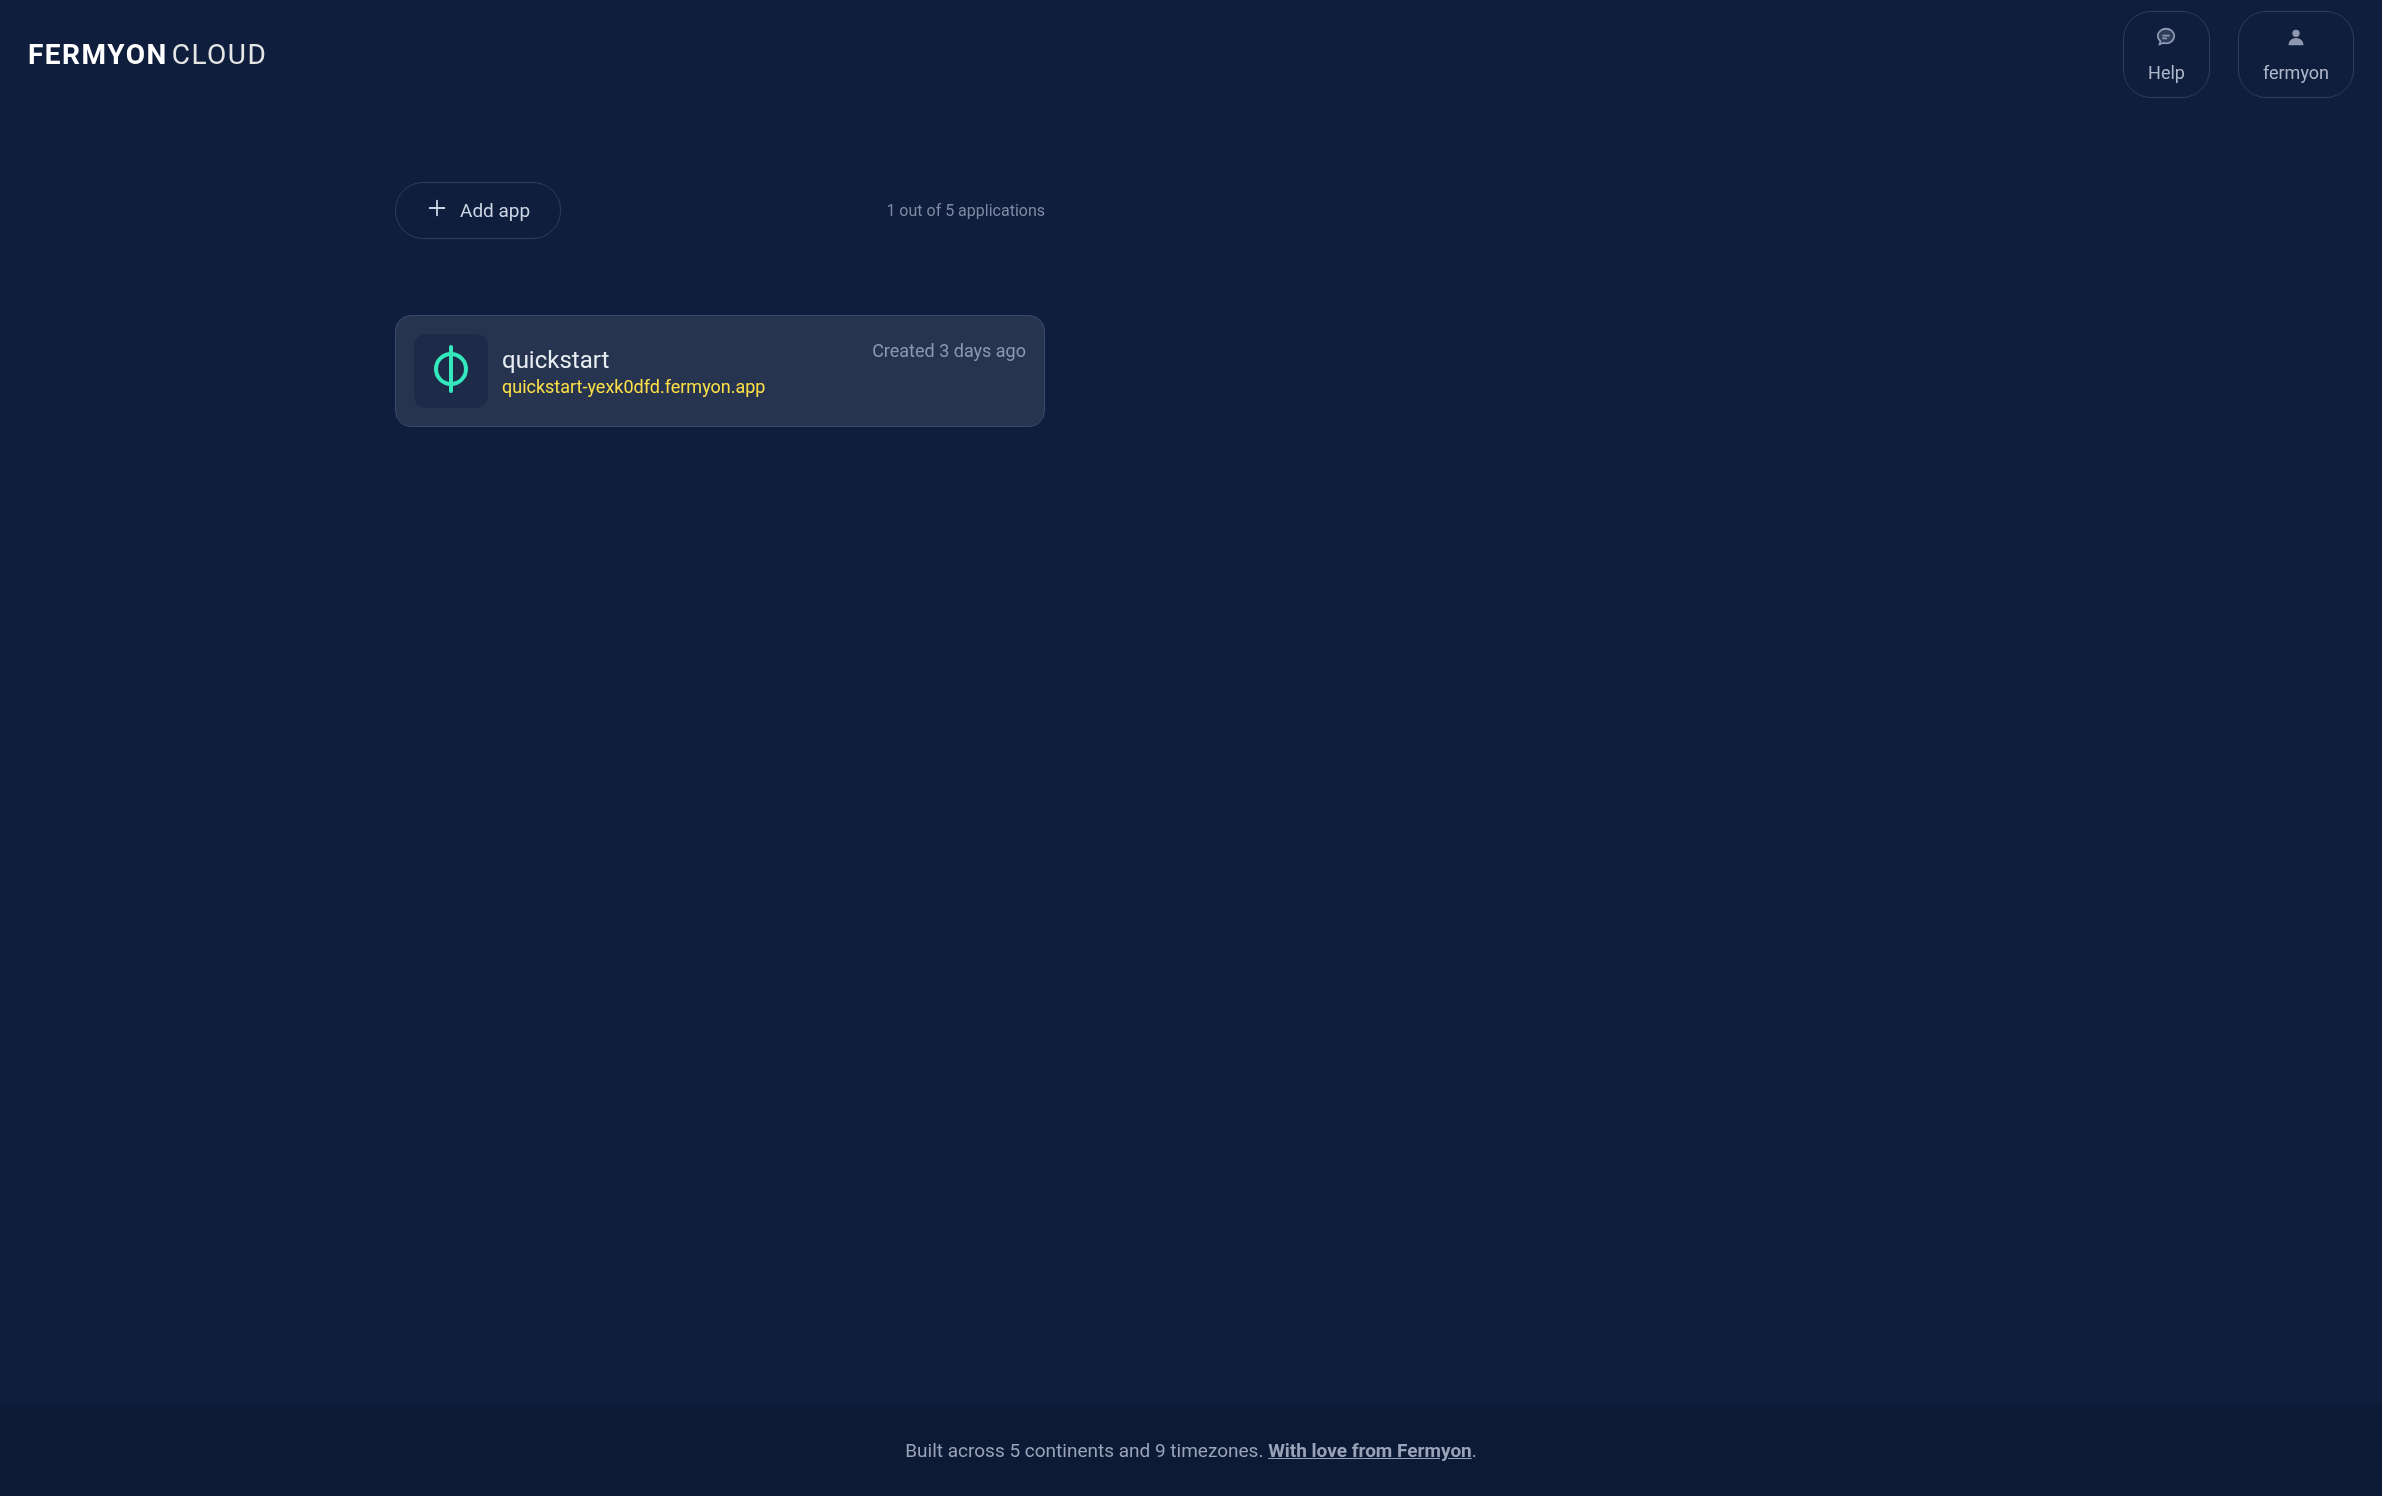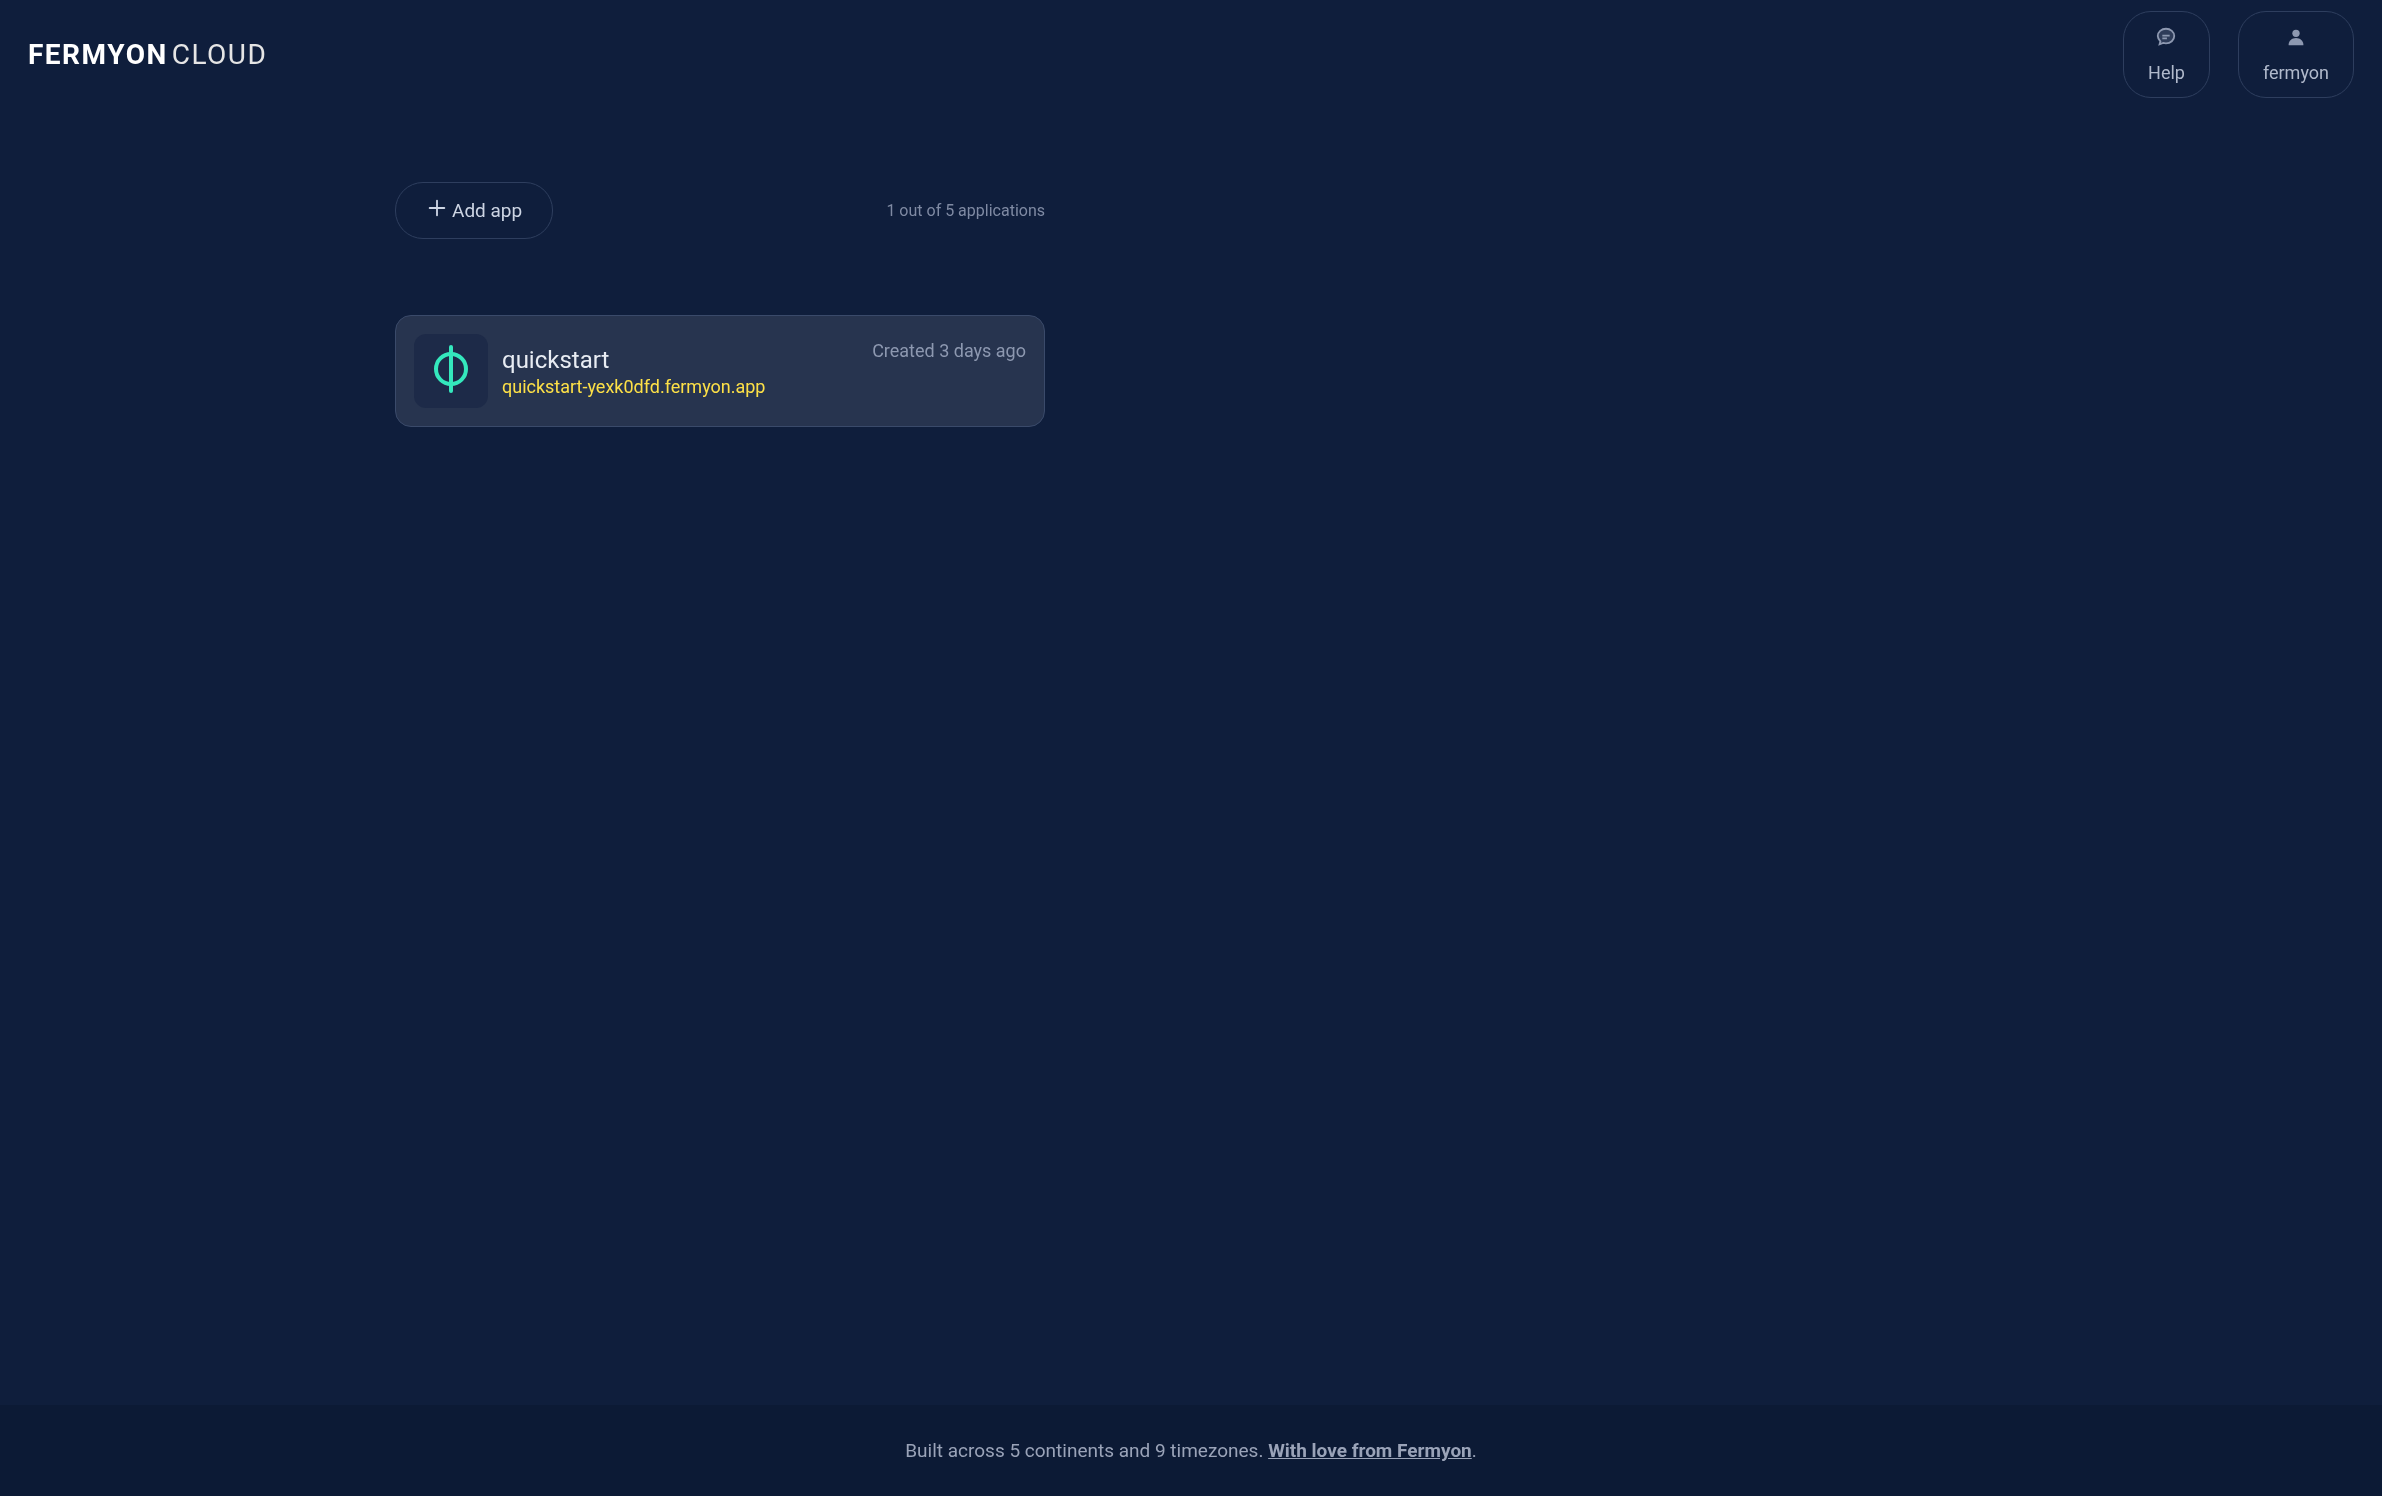--- a/index.html
+++ b/index.html
@@ -71,21 +71,21 @@
     }
     .toolbar {
       display: flex;
       justify-content: space-between;
       align-items: center;
       margin-bottom: 76px;
     }
     .add-btn {
       display: flex;
       align-items: center;
-      gap: 4px;
+      gap: 12px;
       background: transparent;
       border: 1px solid #2e3e5e;
       border-radius: 28px;
       padding: 14px 30px;
       color: #cdd5e4;
       font-size: 19px;
       cursor: pointer;
       font-family: inherit;
     }
     .app-count {

